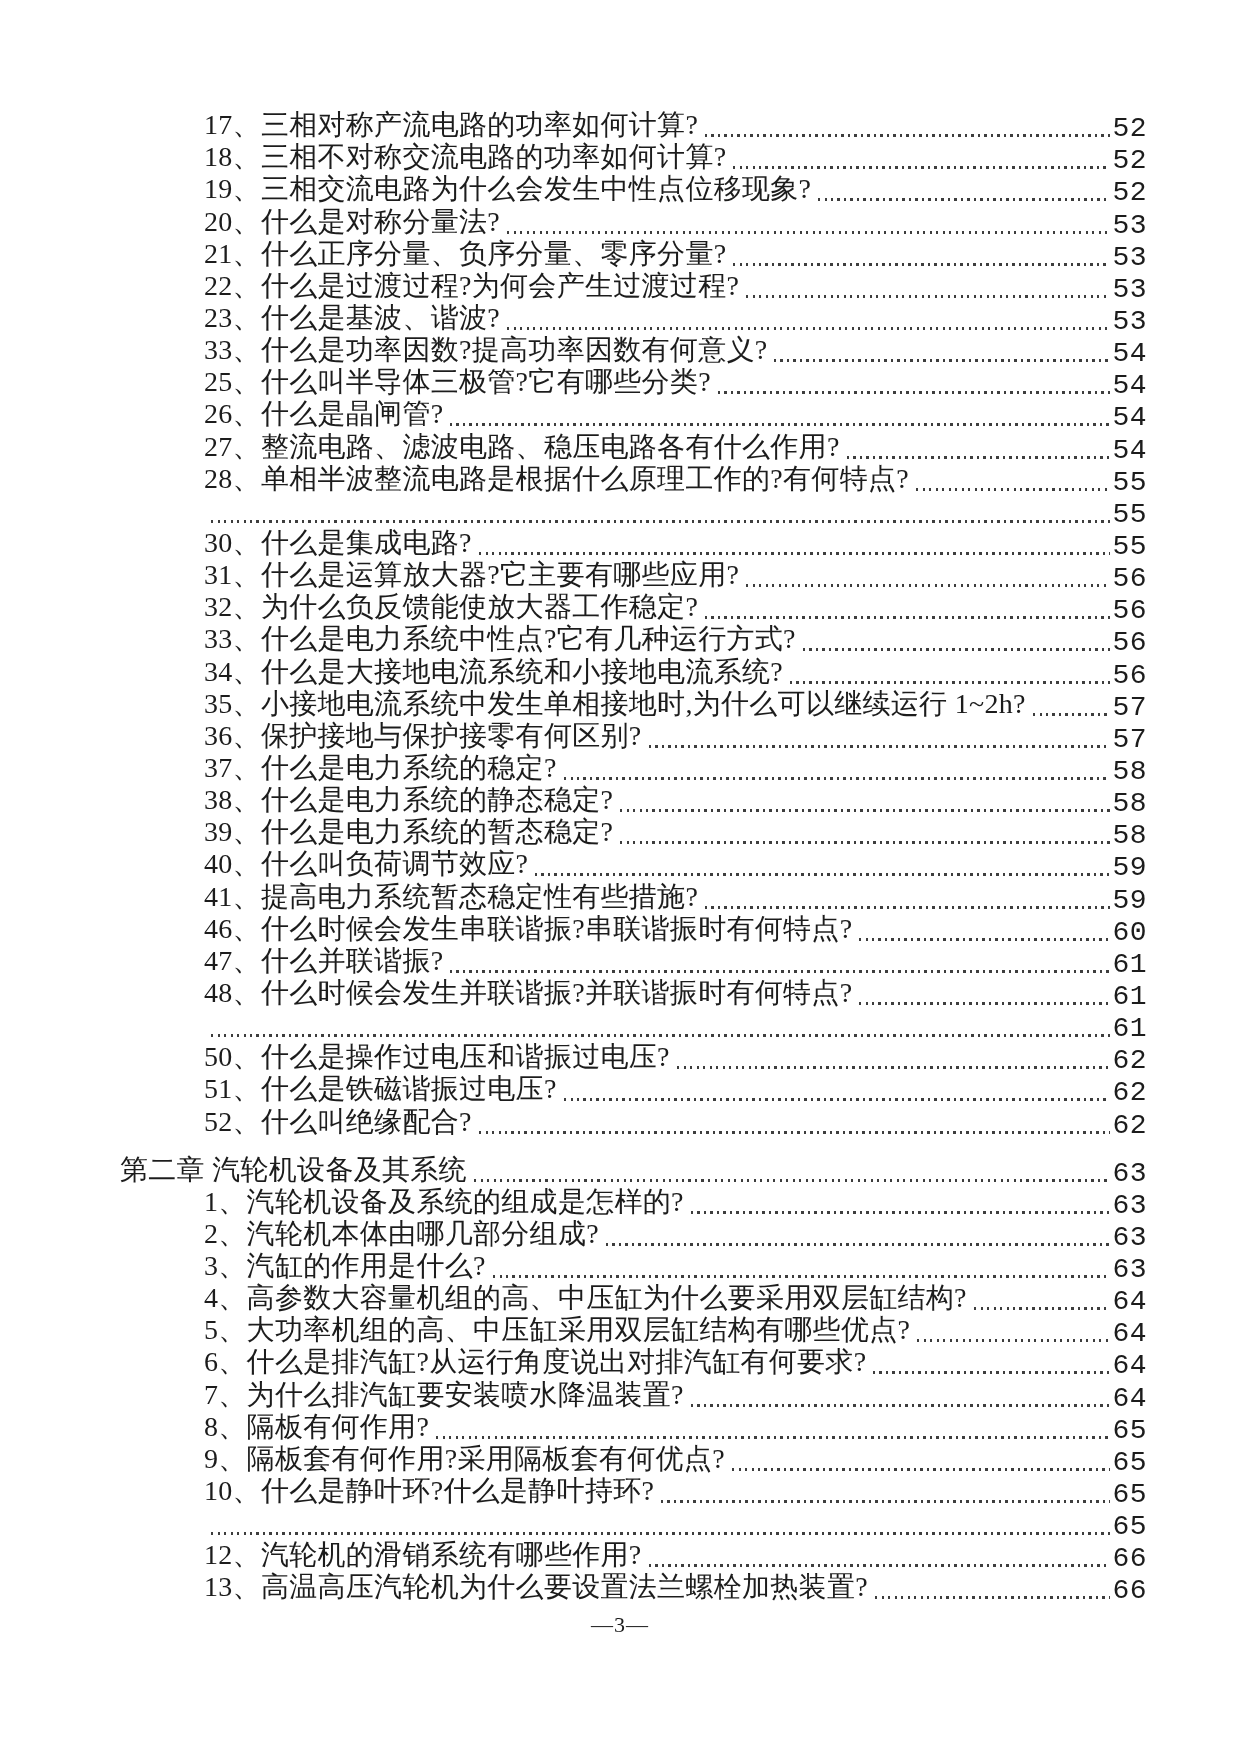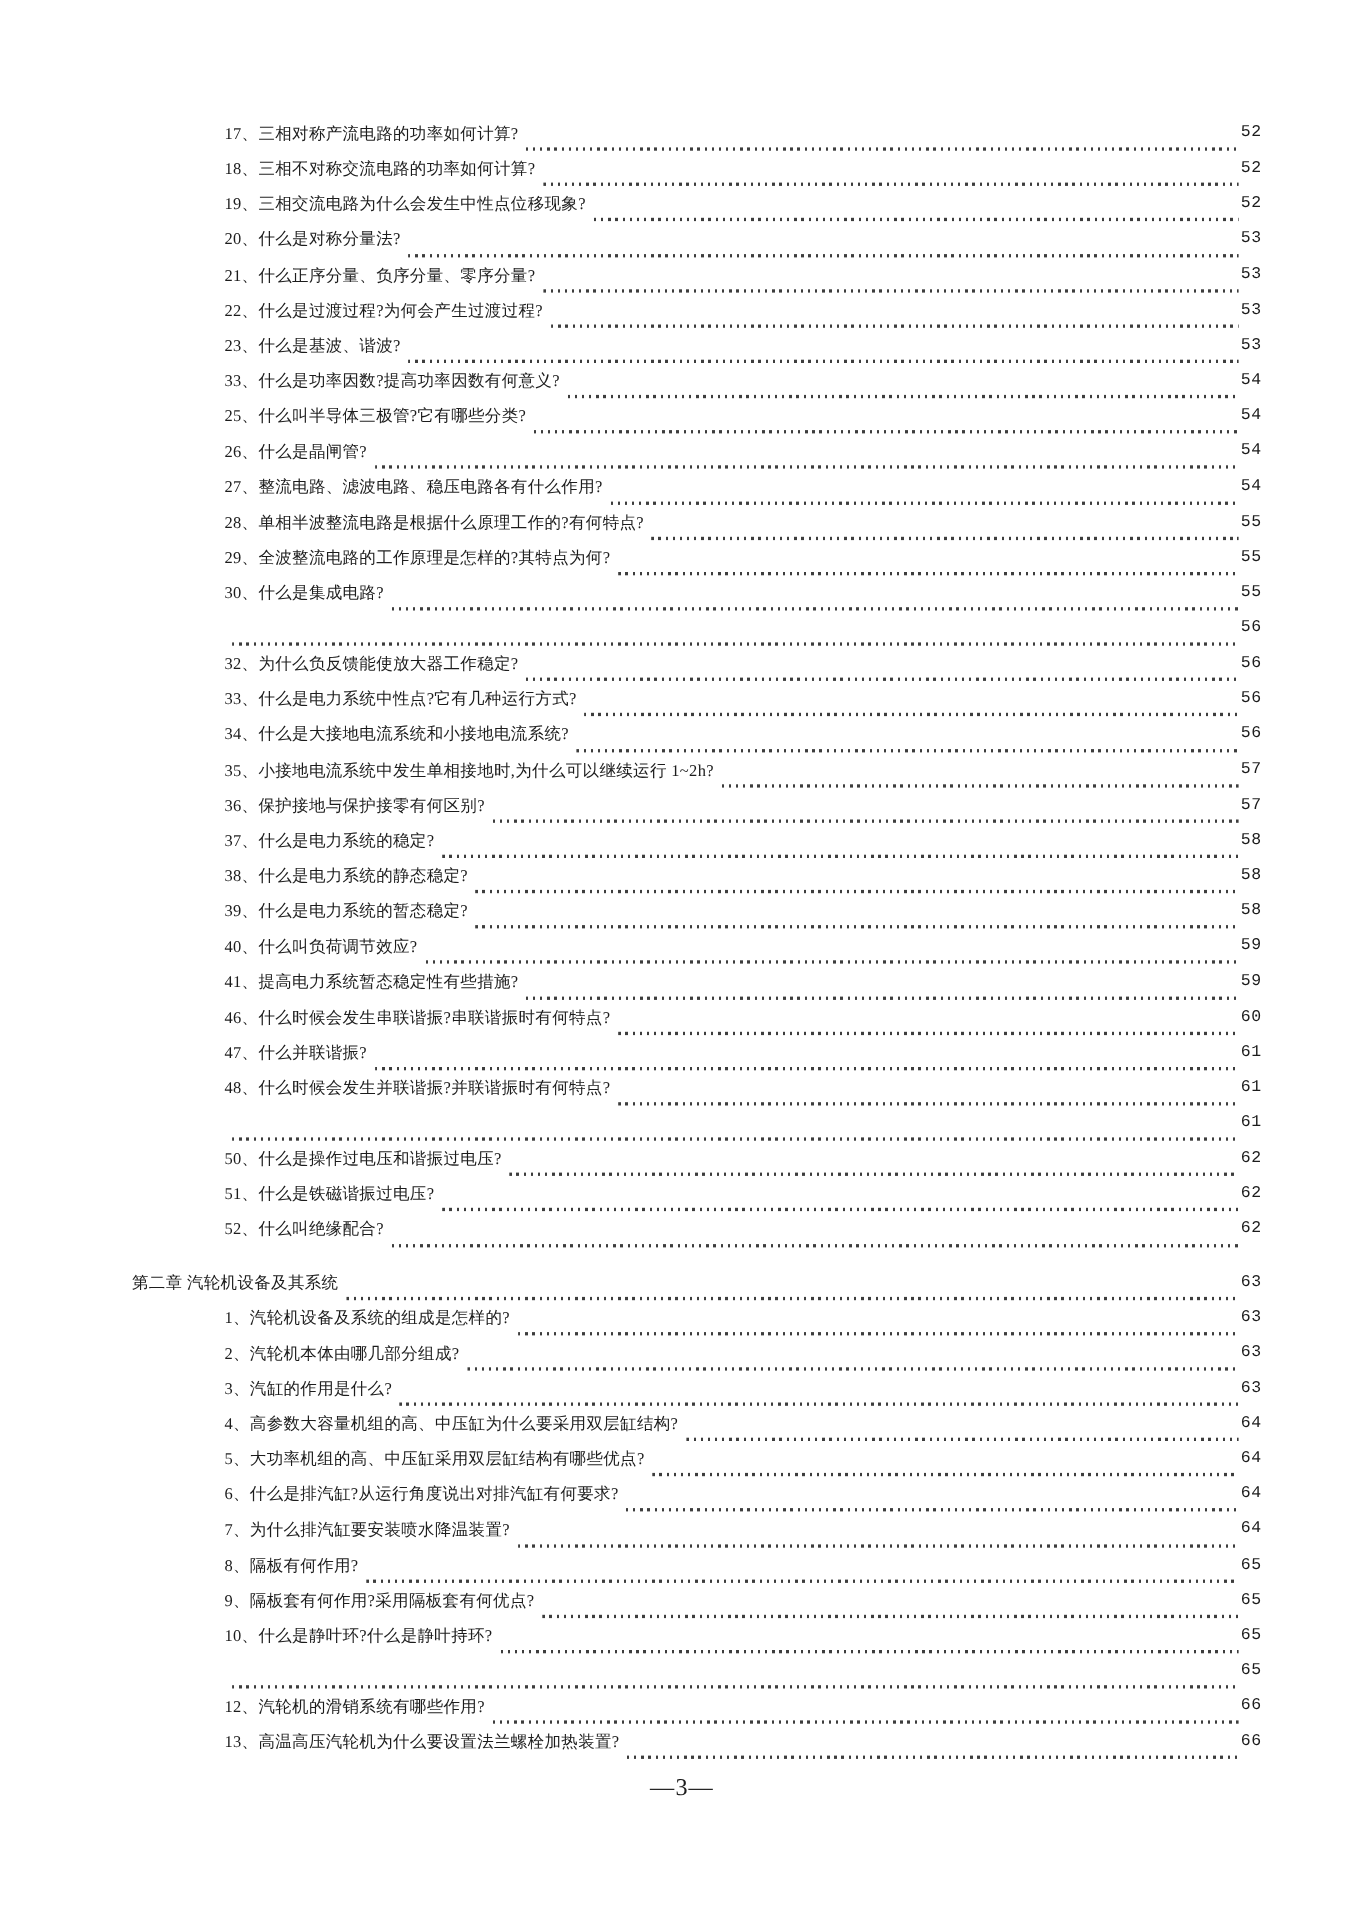--- a/index.html
+++ b/index.html
@@ -21,23 +21,23 @@
     background: #ffffff;
   }
   .toc {
     position: absolute;
     top: 112px;
     left: 120px;
     right: 93px;
   }
   .row {
     display: flex;
-    align-items: flex-start;
+    align-items: flex-end;
     height: 32.15px;
-    font-size: 15px;
+    font-size: 28px;
     white-space: nowrap;
   }
   .row.item {
     padding-left: 84px;
   }
   .row.chapter {
     padding-left: 0;
     margin-top: 16px;
   }
   .label {
@@ -126,30 +126,30 @@
         <span class="label">27、整流电路、滤波电路、稳压电路各有什么作用?</span>
         <span class="leader"></span>
         <span class="pagenum">54</span>
       </div>
       <div class="row item">
         <span class="label">28、单相半波整流电路是根据什么原理工作的?有何特点?</span>
         <span class="leader"></span>
         <span class="pagenum">55</span>
       </div>
       <div class="row item">
-        <span class="label">29、全波整流电路的工作原理是怎样的?其特点为何?</span>
         <span class="leader"></span>
         <span class="pagenum">55</span>
       </div>
       <div class="row item">
         <span class="label">30、什么是集成电路?</span>
         <span class="leader"></span>
         <span class="pagenum">55</span>
       </div>
       <div class="row item">
+        <span class="label">31、什么是运算放大器?它主要有哪些应用?</span>
         <span class="leader"></span>
         <span class="pagenum">56</span>
       </div>
       <div class="row item">
         <span class="label">32、为什么负反馈能使放大器工作稳定?</span>
         <span class="leader"></span>
         <span class="pagenum">56</span>
       </div>
       <div class="row item">
         <span class="label">33、什么是电力系统中性点?它有几种运行方式?</span>

